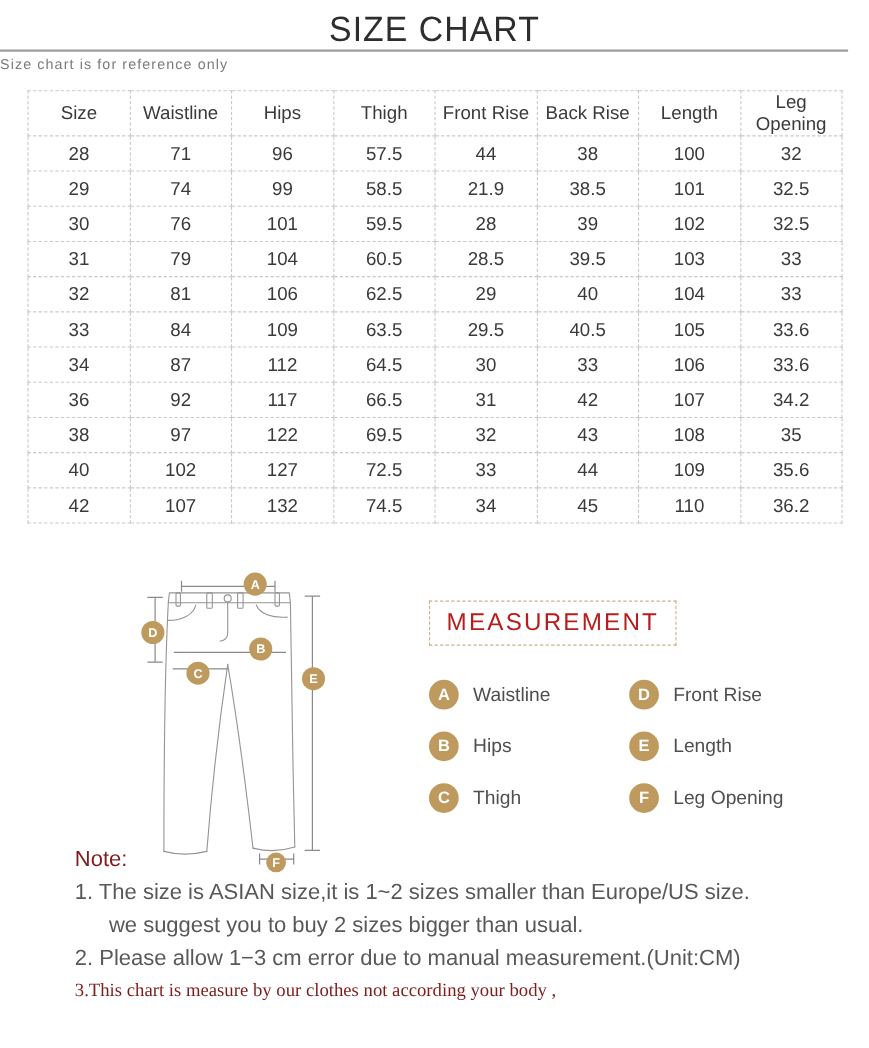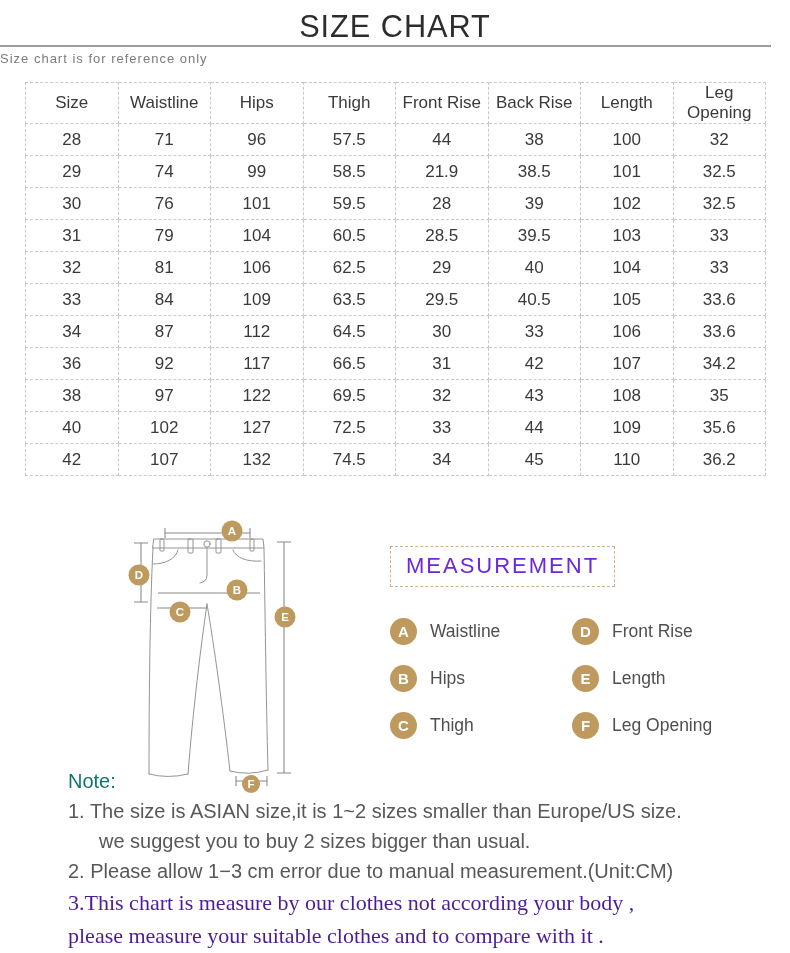--- a/index.html
+++ b/index.html
@@ -42,42 +42,42 @@
   .badge-letter {
     fill:#ffffff; font-size:11.5px; font-weight:bold; text-anchor:middle;
     font-family:"Liberation Sans", sans-serif;
   }
 
   
   .measure-panel { position:absolute; left:390px; top:546px; }
   .measure-title-box {
     display:inline-block; border:1px dashed #cdb286; padding:6px 15px 7px 15px;
   }
-  .measure-title { font-size:22px; color:#6d28d9; letter-spacing:2px; }
+  .measure-title { font-size:22px; color:#b91c1c; letter-spacing:2px; }
   .legend {
     margin-top:31px; display:grid; grid-template-columns:182px auto;
     row-gap:20px; align-items:center;
   }
   .legend-item { display:flex; align-items:center; }
   .legend-badge {
     width:27px; height:27px; border-radius:50%; background:#bf9a5e; color:#ffffff;
     display:flex; align-items:center; justify-content:center;
     font-size:15px; font-weight:bold; flex:0 0 27px;
   }
   .legend-label { margin-left:13px; font-size:17.5px; color:#4f4f4f; }
 
   
   .notes { position:absolute; left:68px; top:770px; }
-  .notes-heading { font-size:20px; color:#0f766e; margin:0 0 7px 0; }
+  .notes-heading { font-size:20px; color:#7f1d1d; margin:0 0 7px 0; }
   .notes p {
     margin:0 0 7px 0; font-size:20px; color:#58585a; white-space:nowrap;
   }
   .notes p:nth-of-type(2) { padding-left:31px; }
   .notes p:nth-of-type(4), .notes p:nth-of-type(5) {
-    font-family:"Liberation Serif", serif; font-size:22px; color:#4c1d95;
+    font-family:"Liberation Serif", serif; font-size:17px; color:#7f1d1d;
   }
 </style>
 </head>
 <body>
 
 <div class="page">
 
   <h1 class="title">SIZE CHART</h1>
   <div class="title-rule"></div>
   <p class="subtitle">Size chart is for reference only</p>
@@ -286,17 +286,16 @@
       </div>
   </div>
 
   <div class="notes">
     <div class="notes-heading">Note:</div>
     <div id="note-lines">
         <p>1.  The size is ASIAN size,it is 1~2 sizes smaller than Europe/US size.</p>
         <p>we suggest you to buy 2 sizes bigger than usual.</p>
         <p>2.  Please allow 1−3 cm error due to manual measurement.(Unit:CM)</p>
         <p>3.This chart is measure by our clothes not according your body ,</p>
-        <p>please measure your suitable clothes and to compare with it .</p>
       </div>
   </div>
 
 </div>
 
 </body></html>

